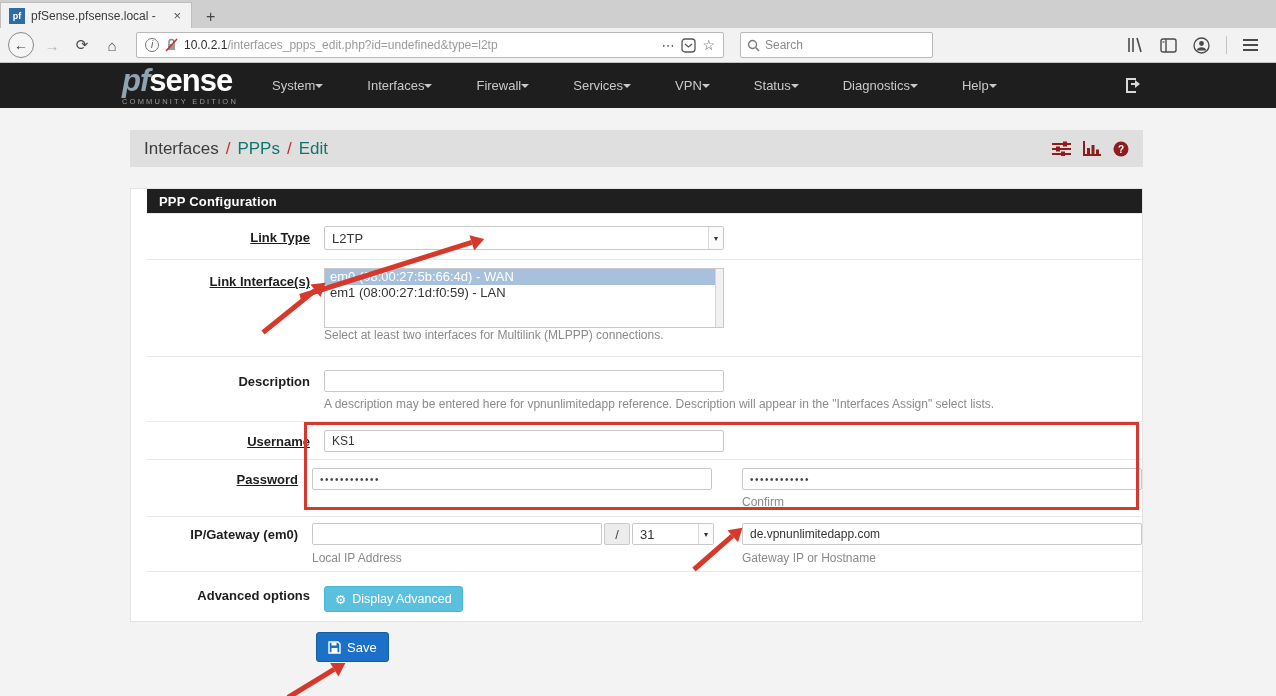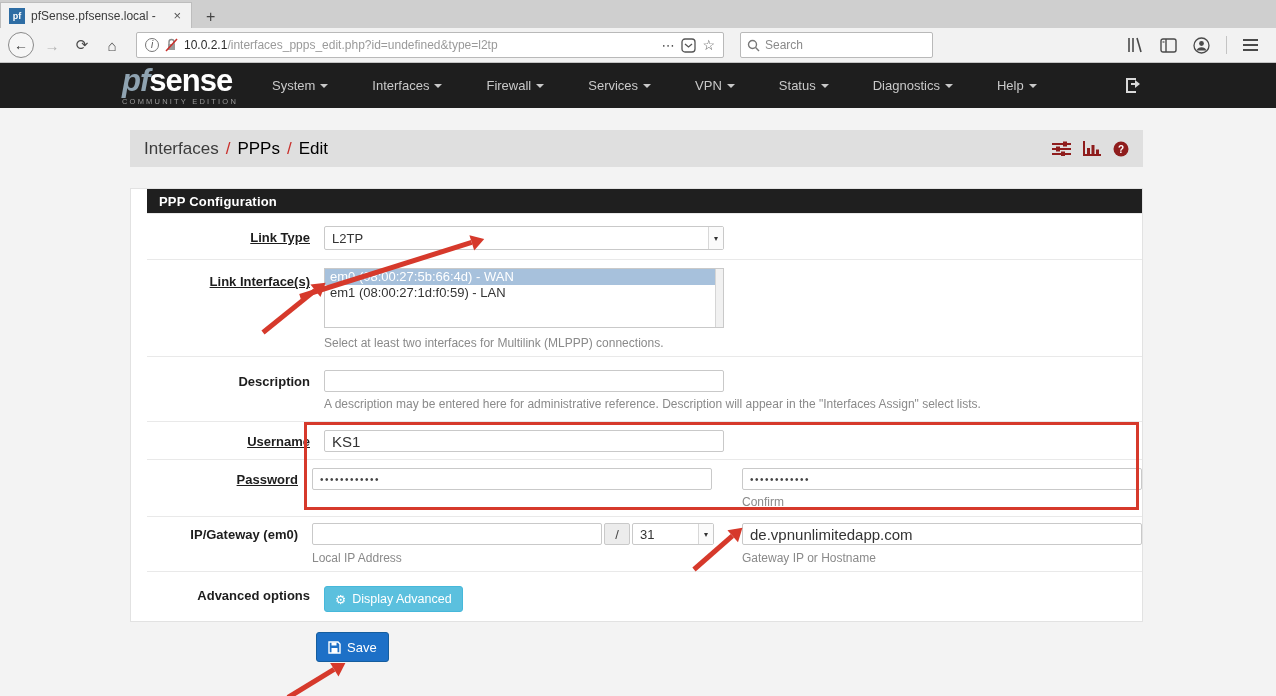--- a/index.html
+++ b/index.html
@@ -40,51 +40,51 @@
   .hamburger div { width:15px; height:2px; background:#4a4a4a; margin:3px 0; }
 
   
   .pfnav { height:45px; background:#1e1e1e; display:flex; align-items:center; padding-left:122px; }
   .pflogo { margin-right:34px; line-height:1; }
   .pflogo .l1 { font-size:31px; font-weight:bold; letter-spacing:-1px; }
   .pflogo .pf { color:#8fa3b1; font-style:italic; }
   .pflogo .sense { color:#ffffff; }
   .pflogo .sub { font-size:7.5px; color:#9a9a9a; letter-spacing:2.2px; margin-top:2px; }
   .pfmenu { display:flex; align-items:center; gap:44px; }
-  .pfmenu-item { color:#c9c9c9; font-size:13px; display:flex; align-items:center; gap:5px; }
+  .pfmenu-item { color:#c9c9c9; font-size:13px; display:flex; align-items:center; }
   .caret { width:0; height:0; border-left:4px solid transparent; border-right:4px solid transparent;
            border-top:4px solid #c9c9c9; }
   .logout { margin-left:auto; margin-right:134px; position:relative; width:16px; height:15px; }
   .logout .frame { position:absolute; left:0; top:0; width:10px; height:15px;
                    border:2px solid #d9d9d9; border-right:none; }
   .logout .arr { position:absolute; left:5px; top:5px; width:8px; height:2px; background:#d9d9d9; }
   .logout .arr::after { content:""; position:absolute; right:-5px; top:-3px;
                         border:4px solid transparent; border-left:5px solid #d9d9d9; }
 
   
   .content { position:relative; height:553px; background:#f3f3f3; }
   .crumbbar { position:absolute; left:130px; top:22px; width:1013px; height:37px; background:#dfdfdf;
               display:flex; align-items:center; padding:0 14px; }
   .crumb { font-size:17px; }
   .crumb-cur { color:#3c3c3c; }
-  .crumb-link { color:#000000; }
+  .crumb-link { color:#0f766e; }
   .crumb-sep { color:#c9302c; font-size:17px; padding:0 7px; }
   .crumb-icons { margin-left:auto; display:flex; align-items:center; gap:12px; }
 
   .panel { position:absolute; left:130px; top:80px; width:1013px; background:#ffffff;
            border:1px solid #e2e2e2;padding-left:16px; }
   .panel-head { height:24px; background:#1f1f1f; color:#fff; font-size:13px; font-weight:bold;
                 display:flex; align-items:center; padding-left:12px; letter-spacing:.2px; }
   .frow { display:flex; border-top:1px solid #e9e9e9; }
   .frow:first-of-type { border-top:none; }
   .flabel { width:177px; text-align:right; padding-right:14px; font-size:13px; font-weight:bold; color:#1d1d1d; }
   .flabel.u { text-decoration:underline; }
   .fctl { flex:1; }
   .tinput { height:22px; border:1px solid #c9c9c9; border-radius:2px; background:#fff;
-            font-size:15px; color:#333; padding:0 7px; font-family:"Liberation Sans",sans-serif; outline:none; }
+            font-size:12px; color:#333; padding:0 7px; font-family:"Liberation Sans",sans-serif; outline:none; }
   .w400 { width:400px; }
   .pw { font-size:10px; letter-spacing:1.5px; color:#444; }
   .fselect { height:24px; width:400px; border:1px solid #c9c9c9; border-radius:2px; background:#fff;
              display:flex; align-items:center; font-size:13px; color:#333; }
   .fselect .sval { flex:1; padding:0 7px; }
   .sel-caret { width:15px; align-self:stretch; border-left:1px solid #d8d8d8; display:flex;
                align-items:center; justify-content:center; font-size:8px; color:#333; background:#fbfbfb; }
   .helper { font-size:12px; color:#8a8a8a; }
   .listbox { width:400px; height:60px; border:1px solid #c9c9c9; background:#fff; position:relative;
              font-size:13px; overflow:hidden; }
@@ -264,29 +264,29 @@
     </div>
 
     <div class="frow" style="height:97px;">
       <div class="flabel u" style="padding-top:14px;">Link Interface(s)</div>
       <div class="fctl">
         <div class="listbox" style="margin-top:8px;">
           <div class="lb-item sel">em0 (08:00:27:5b:66:4d) - WAN</div>
           <div class="lb-item">em1 (08:00:27:1d:f0:59) - LAN</div>
           <div class="lb-scroll"></div>
         </div>
-        <div class="helper" style="margin-top:8px;">Select at least two interfaces for Multilink (MLPPP) connections.</div>
+        <div class="helper" style="">Select at least two interfaces for Multilink (MLPPP) connections.</div>
       </div>
     </div>
 
     <div class="frow" style="height:65px;">
       <div class="flabel" style="padding-top:17px;">Description</div>
       <div class="fctl">
         <input class="tinput w400" style="margin-top: 13px;" value="">
-        <div class="helper" style="margin-top:5px;">A description may be entered here for administrative reference. Description will appear in the "Interfaces Assign" select lists.</div>
+        <div class="helper" style="margin-top:5px;">A description may be entered here for vpnunlimitedapp reference. Description will appear in the "Interfaces Assign" select lists.</div>
       </div>
     </div>
 
     <div class="frow" style="height:38px;">
       <div class="flabel u" style="padding-top:12px;">Username</div>
       <div class="fctl">
         <input class="tinput w400" style="margin-top: 8px;" value="KS1">
       </div>
     </div>
 

